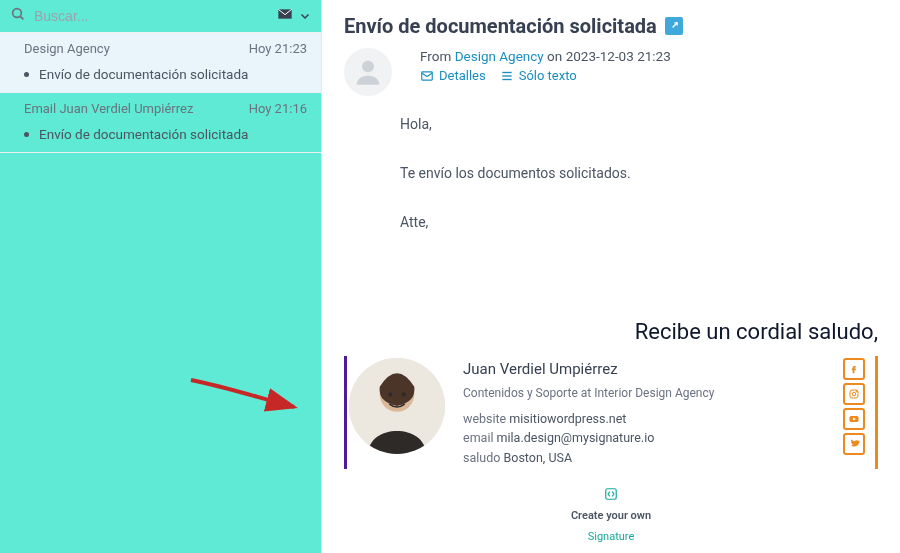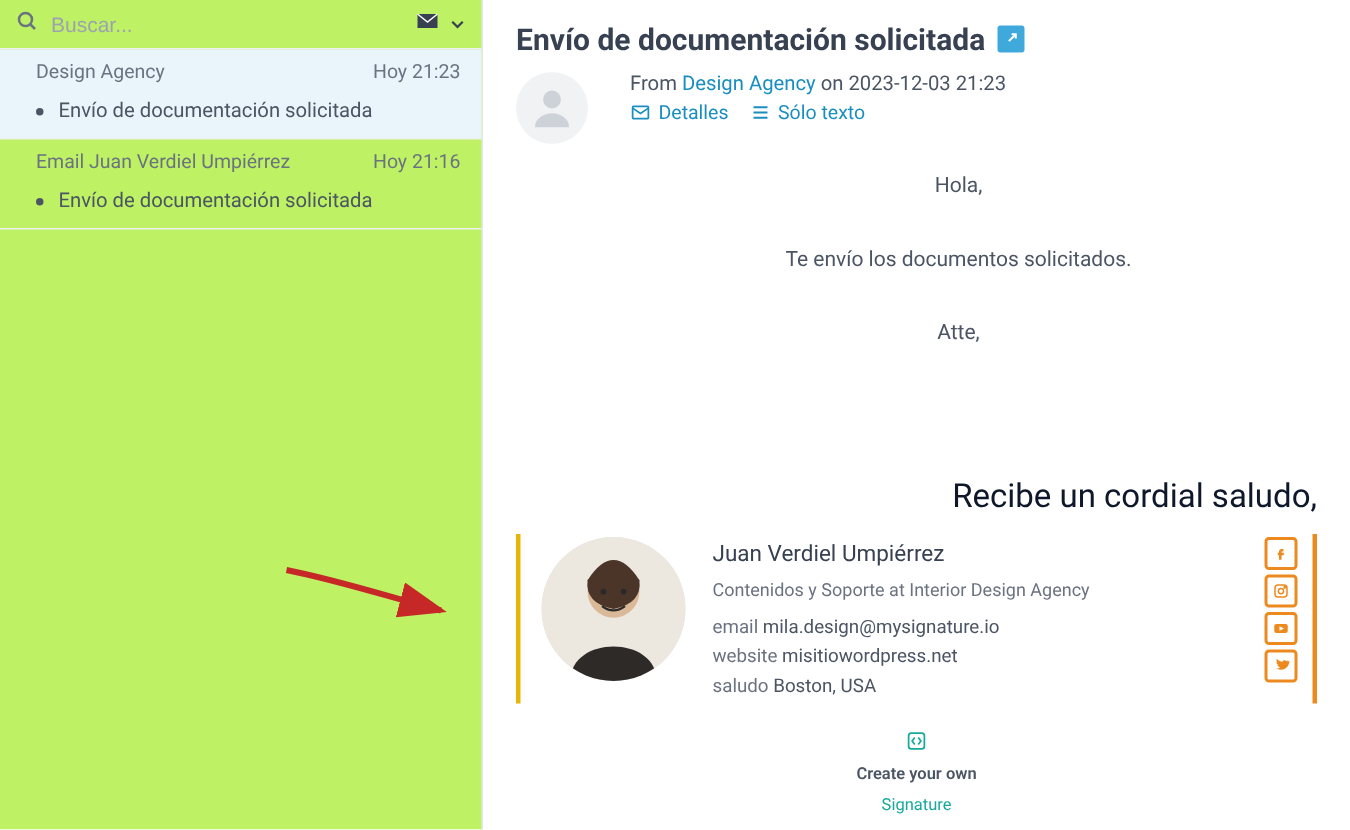--- a/index.html
+++ b/index.html
@@ -1,19 +1,19 @@
 <!DOCTYPE html>
 <html><head>
 <meta charset="utf-8">
 <style>
   * { box-sizing: border-box; margin: 0; padding: 0; }
   html, body { width: 900px; height: 553px; font-family: -apple-system, BlinkMacSystemFont, "Segoe UI", Roboto, Arial, sans-serif; color: #374151; overflow: hidden; background:#fff; }
   .app { display: flex; width: 100%; height: 100%; }
   
-  .sidebar { width: 322px; border-right: 1px solid #e5e7eb; display:flex; flex-direction:column; background:#bef264; }
+  .sidebar { width: 322px; border-right: 1px solid #e5e7eb; display:flex; flex-direction:column; background:#5eead4; }
   .search-row { display:flex; align-items:center; gap:8px; padding:6px 10px; border-bottom:1px solid #eef0f2; }
   .search-icon { color:#6b7280; flex-shrink:0; }
   .search-input { flex:1; border:none; outline:none; font-size:14px; color:#6b7280; background:transparent; }
   .search-input::placeholder { color:#9ca3af; }
   .search-actions { display:flex; align-items:center; gap:6px; color:#374151; }
   .msg-group { border-bottom:1px solid #eef0f2; }
   .msg-header { display:flex; justify-content:space-between; padding:8px 14px 4px 24px; font-size:13px; color:#6b7280; cursor:pointer; }
   .msg-header.selected { background:#e9f5fb; }
   .msg-subj { display:flex; align-items:center; gap:10px; padding:6px 14px 10px 24px; font-size:13.5px; color:#4b5563; cursor:pointer; }
   .msg-subj.selected { background:#e9f5fb; }
@@ -21,27 +21,27 @@
   
   .main { flex:1; padding:14px 22px 10px 22px; position:relative; display:flex; flex-direction:column; overflow:hidden; }
   .title-row { display:flex; align-items:center; gap:8px; margin-bottom:10px; }
   .msg-title { font-size:20px; font-weight:700; color:#374151; }
   .popout { width:18px; height:18px; background:#3fa9db; display:inline-flex; align-items:center; justify-content:center; border-radius:2px; cursor:pointer; }
   .meta-row { display:flex; gap:28px; margin-bottom:18px; }
   .avatar { width:48px; height:48px; border-radius:50%; background:#f0f2f4; display:flex; align-items:center; justify-content:center; flex-shrink:0; }
   .meta-text { font-size:13.5px; color:#4b5563; display:flex; flex-direction:column; gap:4px; }
   .from-line a { color:#1a8fbf; text-decoration:none; }
   .meta-links { display:flex; gap:14px; font-size:13px; }
-  .meta-link { display:flex; align-items:flex-start; gap:5px; color:#1a8fbf; cursor:pointer; }
+  .meta-link { display:flex; align-items:center; gap:5px; color:#1a8fbf; cursor:pointer; }
   .body-text { font-size:14px; color:#4b5563; margin-left:56px; line-height:1.5; }
-  .body-text p { margin-bottom:28px;text-align:center; }
+  .body-text p { margin-bottom:28px; }
   
   .sig { margin-top:58px; margin-left:0; border-top: none; }
   .sig-greeting { color:#0f172a; font-size:22px; font-weight:400; margin-bottom:12px;text-align:right; }
-  .sig-wrap { display:flex; gap:18px; border-left:3px solid #eab308; border-right:3px solid #ed8a1f; padding:2px 10px 2px 12px; }
+  .sig-wrap { display:flex; gap:18px; border-left:3px solid #4c1d95; border-right:3px solid #ed8a1f; padding:2px 10px 2px 0; }
   .sig-photo { width:96px; height:96px; border-radius:50%; overflow:hidden; flex-shrink:0; background:#e6e2db; position:relative; margin-left:2px; }
   .sig-info { font-size:12.5px; color:#4b5563; line-height:1.55; flex:1; }
   .sig-name { font-size:15px; color:#374151; margin-bottom:3px; }
   .sig-role { font-size:12px; color:#6b7280; margin-bottom:6px; }
   .sig-line .k { color:#6b7280; }
   .sig-socials { display:flex; flex-direction:column; gap:3px; padding-right:0; }
   .social { width:22px; height:22px; border:2px solid #ed8a1f; display:flex; align-items:center; justify-content:center; color:#ed8a1f; cursor:pointer; border-radius:3px; }
   .sig-footer { display:flex; align-items:center; gap:8px; font-size:11px; color:#1a8c7f; margin-top:18px;flex-direction:column; }
   .sig-footer .own { color:#4b5563; font-weight:600; }
   .sig-footer .siglink { color:#17a99a; }
@@ -171,22 +171,22 @@
             <path d="M20 100 C20 68 80 68 80 100 Z" fill="#2d2a28"></path>
             <path d="M32 30 q18 -28 36 0 q2 16 -18 20 q-20 -4 -18 -20" fill="#4a3528"></path>
             <circle cx="43" cy="38" r="2" fill="#2a2a2a"></circle>
               <circle cx="57" cy="38" r="2" fill="#2a2a2a"></circle>
             <path d="M42 48 q8 6 16 0" stroke="#2a2a2a" stroke-width="1.5" fill="none"></path>
           </svg>
         </div>
         <div class="sig-info">
           <div class="sig-name">Juan Verdiel Umpiérrez</div>
           <div class="sig-role">Contenidos y Soporte at Interior Design Agency</div>
+          <div class="sig-line"><span class="k">website</span> <span>misitiowordpress.net</span></div>
           <div class="sig-line"><span class="k">email</span> <span>mila.design@mysignature.io</span></div>
-          <div class="sig-line"><span class="k">website</span> <span>misitiowordpress.net</span></div>
           <div class="sig-line"><span class="k">saludo</span> <span>Boston, USA</span></div>
         </div>
         <div class="sig-socials">
           <span class="social">
               <svg width="12" height="12" viewBox="0 0 24 24" fill="currentColor">
                 <path d="M13 9h3V5h-3c-2 0-4 1.5-4 4v2H7v4h2v7h4v-7h3l1-4h-4V9c0-.6.4-1 1-1z" transform="scale(0.85) translate(2 2)"></path>
               </svg>
             </span>
           <span class="social">
               <svg width="12" height="12" viewBox="0 0 24 24" fill="none" stroke="currentColor" stroke-width="2">

